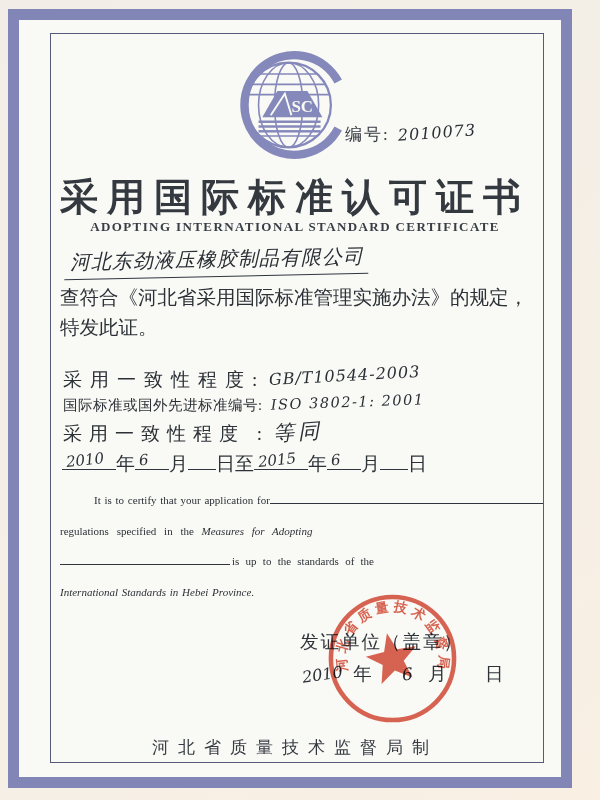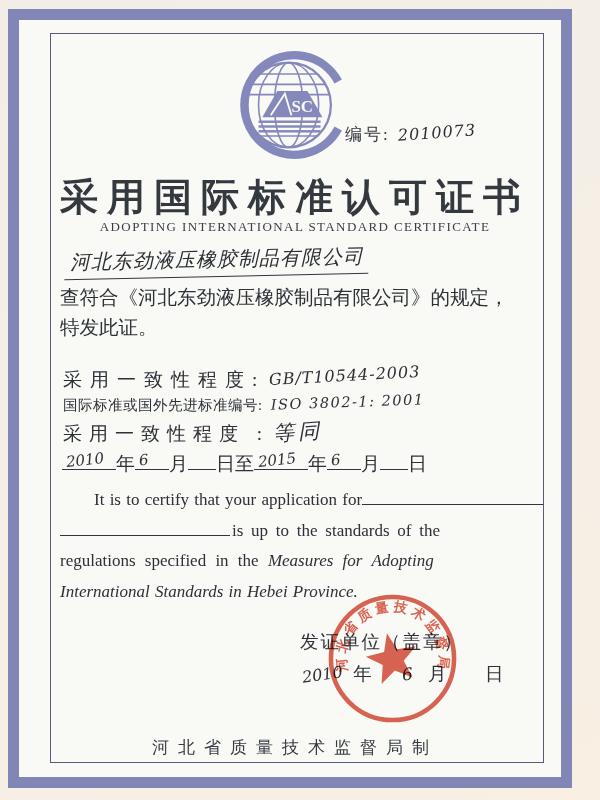--- a/index.html
+++ b/index.html
@@ -17,21 +17,21 @@
   .abs{position:absolute;}
   .hand{font-style:italic;color:#2b2f36;font-family:"DejaVu Serif","Liberation Serif",serif;}
   
   .logo{left:236px;top:45px;width:124px;height:120px;}
   
   .serial{left:345px;top:123px;font-size:17px;letter-spacing:2px;color:#33383f;}
   .serial .hand{font-size:16px;display:inline-block;transform:rotate(-4deg) translateY(-2px);letter-spacing:1px;margin-left:8px;}
   
   .title{left:0;right:10px;top:172px;text-align:center;font-size:38px;font-weight:bold;
     letter-spacing:9px;color:#343940;}
-  .subtitle{left:0;right:10px;top:219px;text-align:center;font-size:13px;letter-spacing:1.4px;color:#383e45;}
+  .subtitle{left:0;right:10px;top:219px;text-align:center;font-size:13px;letter-spacing:1.4px;color:#383e45;font-weight:bold;}
   
   .company{left:64px;top:246px;}
   .company span{display:inline-block;font-size:20px;min-width:272px;
     border-bottom:1.6px solid #303540;padding:0 4px 3px 6px;
     transform:rotate(-1.2deg);letter-spacing:1px;}
   
   .para{left:60px;top:283px;width:482px;font-size:19.5px;color:#2c3137;}
   .para .l{line-height:29.5px;}
   .p1{display:flex;align-items:baseline;}
   .p1 .ind{width:39px;}
@@ -47,21 +47,21 @@
   .f2 .hand{font-size:14.5px;display:inline-block;transform:rotate(-2deg) translateY(-3px);margin-left:8px;letter-spacing:1.5px;}
   .f3{top:419px;}
   .f3 .lab{letter-spacing:7px;}
   .f3 .hand{font-size:21px;display:inline-block;transform:rotate(-4deg) translateY(-1px);margin-left:4px;letter-spacing:4px;}
   
   .validity{left:62px;top:449px;font-size:19px;display:flex;align-items:baseline;color:#2c3137;}
   .blank{display:inline-block;border-bottom:1.6px solid #303540;position:relative;height:20px;}
   .b-y{width:54px;} .b-m{width:34px;} .b-d{width:28px;}
   .blank .hand{position:absolute;left:4px;bottom:0;font-size:15px;white-space:nowrap;transform:rotate(-6deg);}
   
-  .eng{left:60px;top:485px;width:483px;font-size:17px;color:#2c3137;}
+  .eng{left:60px;top:485px;width:483px;font-size:11px;color:#2c3137;}
   .eng .l{line-height:30.5px;display:flex;align-items:baseline;}
   .eng .fill{flex:1;border-bottom:1.4px solid #303540;height:18px;}
   .eng .ind{width:34px;}
   .lead-blank{width:170px;border-bottom:1.4px solid #303540;height:18px;margin-right:2px;}
   .ws1{word-spacing:1px;} .ws2{word-spacing:3.5px;} .ws3{word-spacing:5px;}
   .it{font-style:italic;}
   
   .issuer{left:300px;top:629px;font-size:18.5px;letter-spacing:2px;color:#2d3238;}
   .issue-date{left:302px;top:661px;font-size:18.5px;color:#2d3238;}
   .issue-date .y{font-size:16px;display:inline-block;transform:rotate(-8deg);}
@@ -109,21 +109,21 @@
 </div>
 
 <div class="abs title">采用国际标准认可证书</div>
 <div class="abs subtitle">ADOPTING INTERNATIONAL STANDARD CERTIFICATE</div>
 
 <div class="abs company">
   <span class="hand">河北东劲液压橡胶制品有限公司</span>
 </div>
 
 <div class="abs para">
-  <div class="l">查符合《河北东劲液压橡胶制品有限公司》的规定，</div>
+  <div class="l">查符合《河北省采用国际标准管理实施办法》的规定，</div>
   <div class="l">特发此证。</div>
 </div>
 
 <div class="abs frow f1">
   <span class="lab">采用一致性程度:</span><span class="hand">GB/T10544-2003</span>
 </div>
 <div class="abs frow f2">
   <span class="lab">国际标准或国外先进标准编号:</span><span class="hand">ISO 3802-1: 2001</span>
 </div>
 <div class="abs frow f3">
@@ -152,27 +152,27 @@
   <span class="blank b-d"></span>
   <span>日</span>
 </div>
 
 <div class="abs eng">
   <div class="l">
     <span class="ind"></span>
     <span class="ws1">It is to certify that your application for</span>
     <span class="fill"></span>
   </div>
+  <div class="l ws3">
+    <span>regulations specified in the</span>&nbsp;
+    <span class="it">Measures for Adopting</span>
+  </div>
   <div class="l">
     <span class="lead-blank"></span>
     <span class="ws2">is up to the standards of the</span>
-  </div>
-  <div class="l ws3">
-    <span>regulations specified in the</span>&nbsp;
-    <span class="it">Measures for Adopting</span>
   </div>
   <div class="l">
     <span class="it ws1">International Standards in Hebei Province.</span>
   </div>
 </div>
 
 <div class="abs issuer">发证单位（盖章）</div>
 <div class="abs issue-date">
   <span class="hand y">2010</span>
   <span class="c1">年</span>

